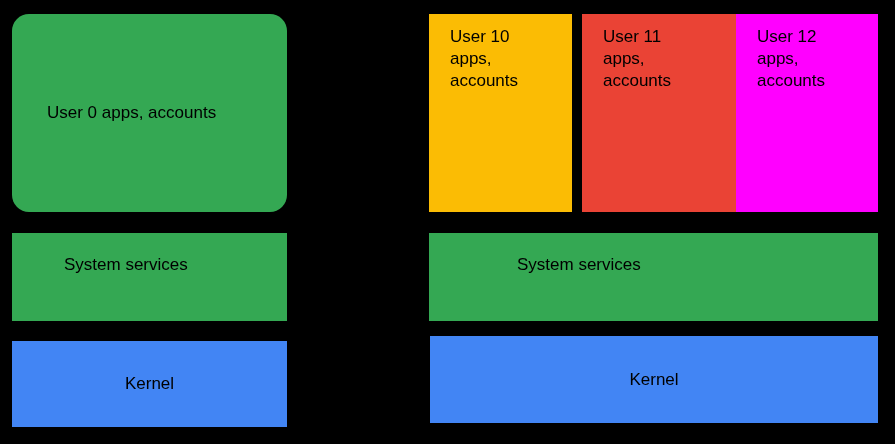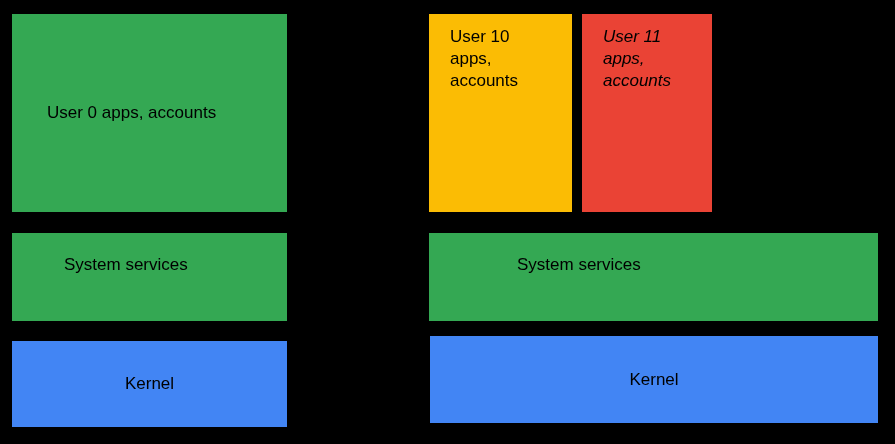--- a/index.html
+++ b/index.html
@@ -12,29 +12,29 @@
     overflow: hidden;
   }
   .block {
     position: absolute;
     color: #000;
     font-size: 17px;
     line-height: 22px;
     box-sizing: border-box;
   }
   
-  .apps-left    { left: 12px;  top: 14px;  width: 275px; height: 198px; display: flex; align-items: center; }
+  .apps-left    { left: 12px;  top: 14px;  width: 275px; height: 198px; display: flex; align-items: center; border-radius: 17px; }
   .apps-left .label { padding-left: 35px; }
   .sys-left     { left: 12px;  top: 233px; width: 275px; height: 88px; padding: 21px 0 0 52px; }
   .kernel-left  { left: 12px;  top: 341px; width: 275px; height: 86px; display: flex; align-items: center; justify-content: center; }
   
   .user-col     { top: 14px; height: 198px; }
   .user-col .label { display: block; padding: 12px 0 0 21px; width: 95px; }
   .user10-col   { left: 429px; width: 143px; }
-  .user11-col   { left: 582px; width: 130px; font-style: italic; }
+  .user11-col   { left: 582px; width: 168px; }
   .user12-col   { left: 736px; width: 142px; }
   .sys-right    { left: 429px; top: 233px; width: 449px; height: 88px; padding: 21px 0 0 88px; }
   .kernel-right { left: 430px; top: 336px; width: 448px; height: 87px; display: flex; align-items: center; justify-content: center; }
 </style>
 </head>
 <body>
 
 <div class="canvas">
 
   <div class="block apps-left" style="background-color: rgb(52, 168, 83);">
@@ -50,20 +50,23 @@
   </div>
 
   <div class="block user-col user10-col" style="background-color: rgb(251, 188, 4);">
     <span class="label">User 10 apps, accounts</span>
   </div>
 
   <div class="block user-col user11-col" style="background-color: rgb(234, 67, 53);">
     <span class="label">User 11 apps, accounts</span>
   </div>
 
+  <div class="block user-col user12-col" style="background-color: rgb(255, 0, 255);">
+    <span class="label">User 12 apps, accounts</span>
+  </div>
 
   <div class="block sys-right" style="background-color: rgb(52, 168, 83);">
     <div>System services</div>
   </div>
 
   <div class="block kernel-right" style="background-color: rgb(66, 133, 244);">
     <span>Kernel</span>
   </div>
 
 </div>

